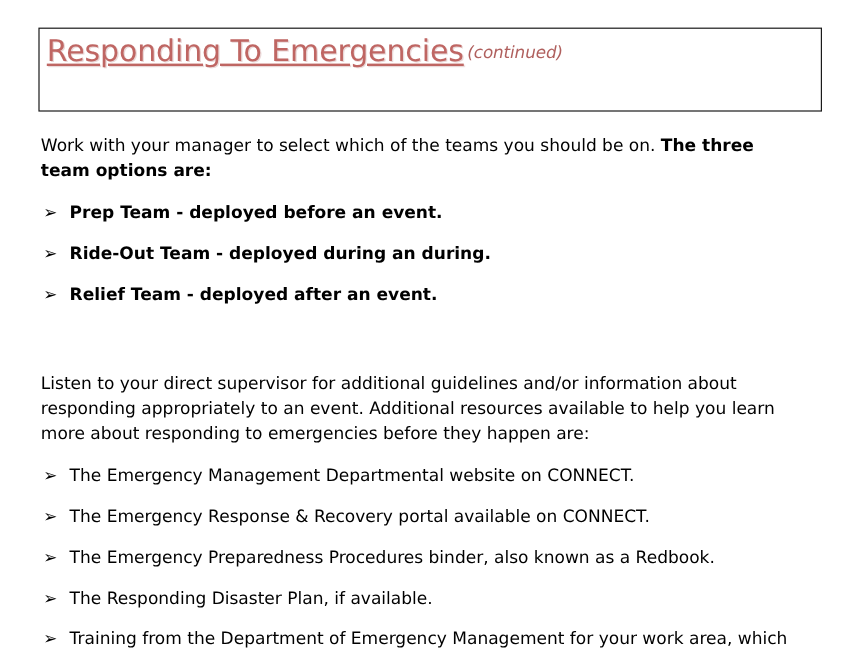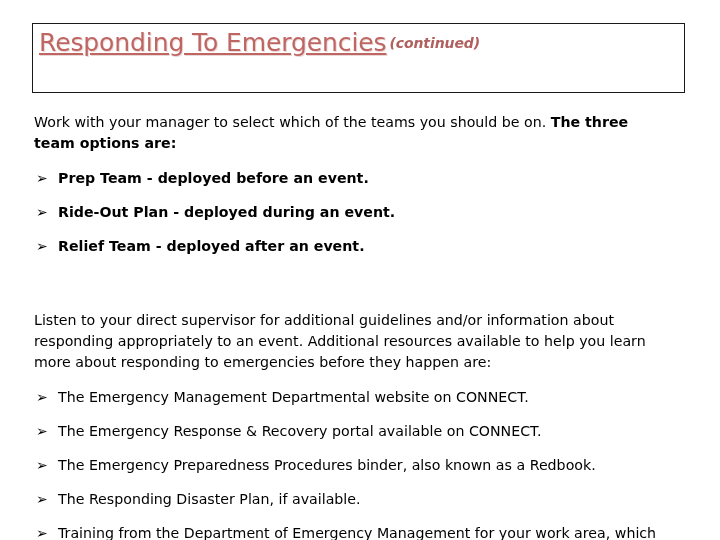--- a/index.html
+++ b/index.html
@@ -44,21 +44,21 @@
     color: #bf6663;
     letter-spacing: -0.1px;
     text-shadow: 1px 1px 0 rgba(230,210,210,0.85);
     text-decoration: underline;
   }
 
   .title-cont {
     font-family: "DejaVu Sans", sans-serif;
     font-size: 14px;
     font-style: italic;
-    font-weight: 700;
+    font-weight: 400;
     color: #b0605e;
     letter-spacing: -0.1px;
     margin-left: 3px;
     position: relative;
     top: -3px;
   }
 
   #title-sub {
     font-family: "DejaVu Sans", sans-serif;
     font-size: 14.5px;
@@ -165,21 +165,21 @@
 
   <div class="gap-sm"></div>
 
   <ul class="bullet-list" id="team-list">
     <li class="bullet-item">
       <span class="bullet-marker">➢</span>
       <span class="bullet-text">Prep Team - deployed before an event.</span>
     </li>
     <li class="bullet-item">
       <span class="bullet-marker">➢</span>
-      <span class="bullet-text">Ride-Out Plan - deployed during an event.</span>
+      <span class="bullet-text">Ride-Out Team - deployed during an during.</span>
     </li>
     <li class="bullet-item">
       <span class="bullet-marker">➢</span>
       <span class="bullet-text">Relief Team - deployed after an event.</span>
     </li>
   </ul>
 
   <div class="gap-md"></div>
 
   <p class="para" id="para-listen">Listen to your direct supervisor for additional guidelines and/or information about responding appropriately to an event.  Additional resources available to help you learn more about responding to emergencies before they happen are:</p>

